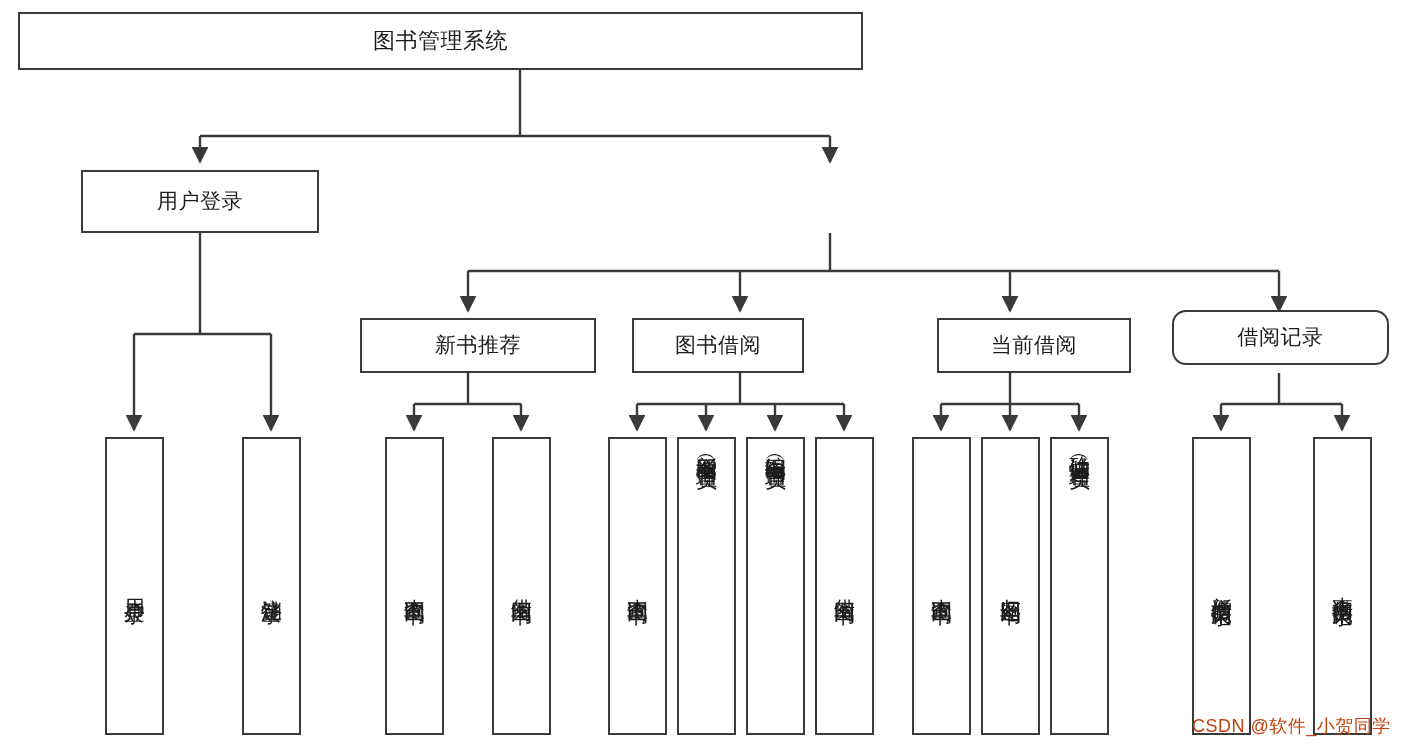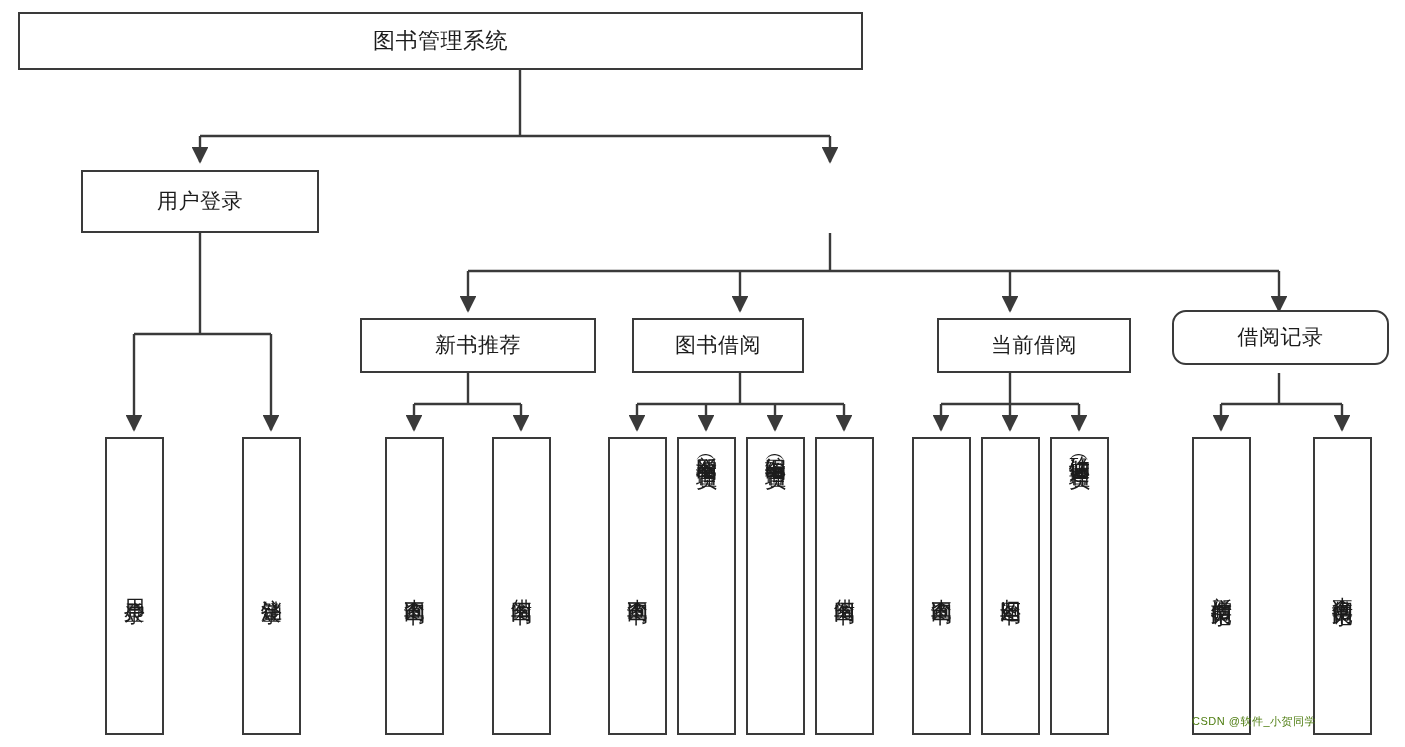--- a/index.html
+++ b/index.html
@@ -55,22 +55,22 @@
     font-size: 21px;
     line-height: 1.05;
     letter-spacing: 2px;
     white-space: nowrap;
   }
   .node.vert.mid {
     align-items: center;
   }
   .watermark {
     position: absolute;
-    color: #4d7c0f;
-    font-size: 11px;
+    color: #c2410c;
+    font-size: 18px;
     white-space: nowrap;
     letter-spacing: 0.5px;
   }
 </style>
 </head>
 <body>
 
 <div id="canvas">
 
   <svg class="edges" viewBox="0 0 1405 747">

